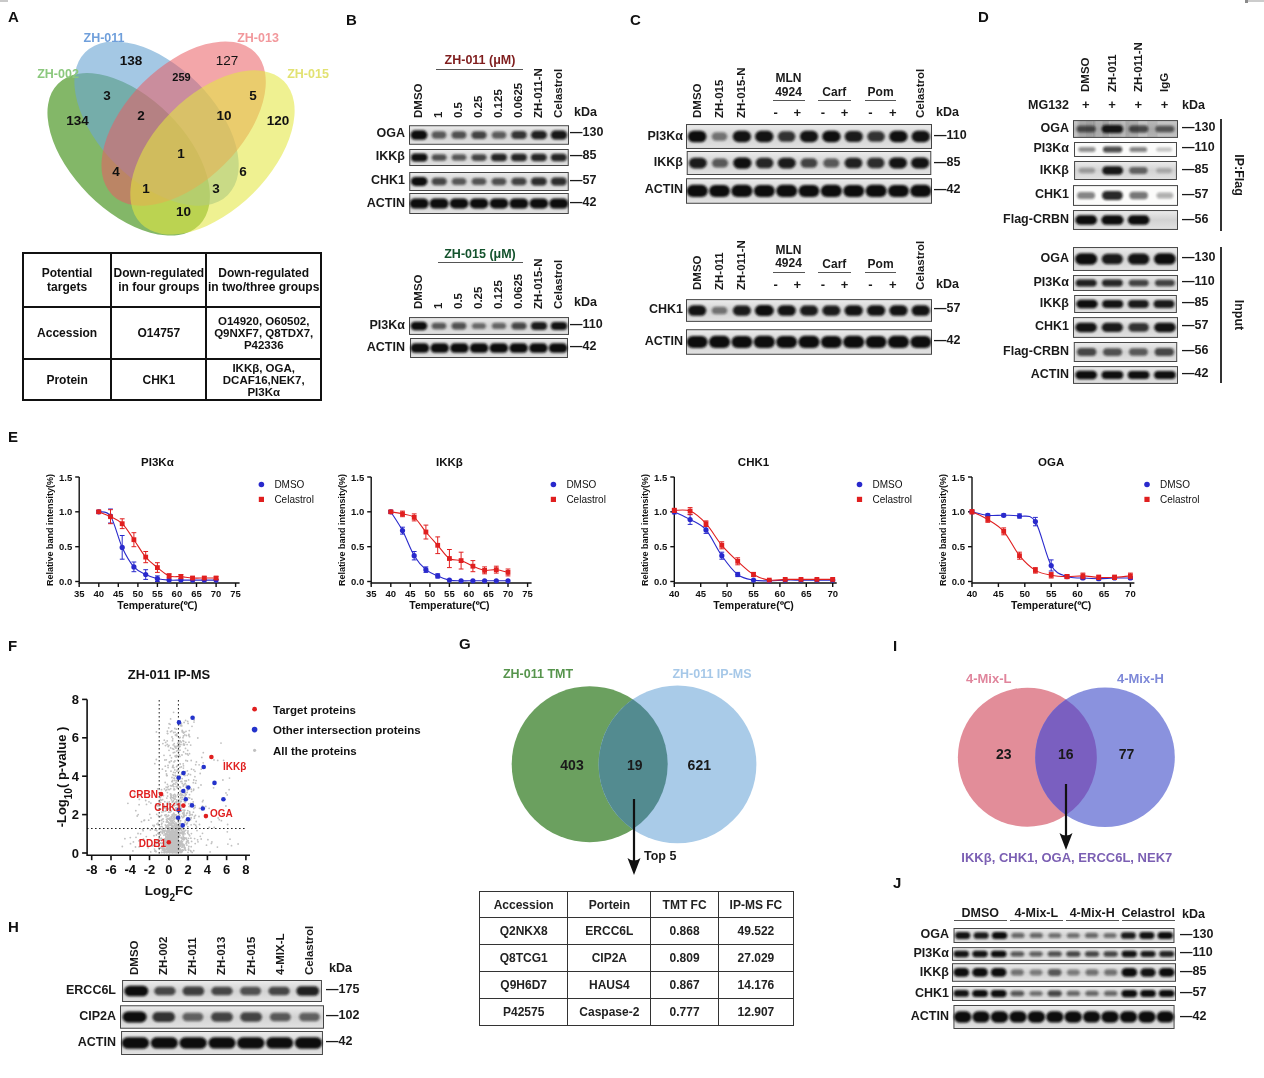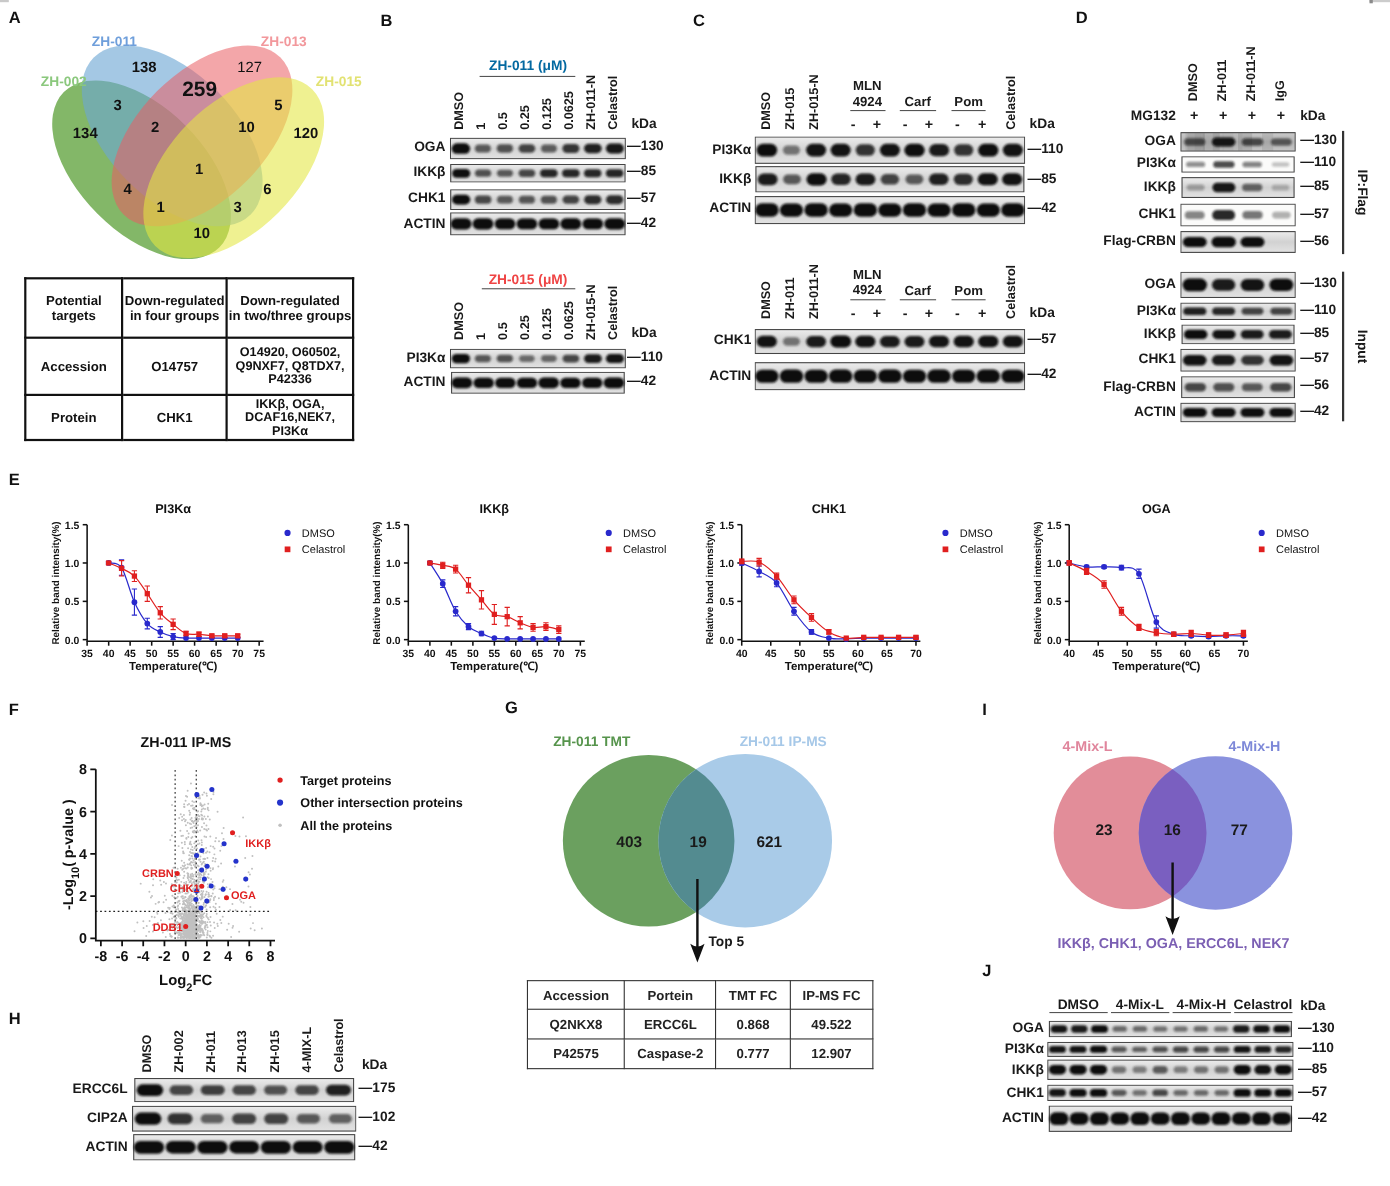--- a/index.html
+++ b/index.html
@@ -45,21 +45,21 @@
 <ellipse cx="145.2" cy="87" rx="105" ry="60" transform="rotate(-45 145.2 87)" fill="#ea5c63" fill-opacity="0.55"></ellipse>
 <ellipse cx="175.2" cy="117" rx="105" ry="60" transform="rotate(-45 175.2 117)" fill="#e3e742" fill-opacity="0.58"></ellipse>
 </g>
   </svg>
 <div style="position:absolute;left:104px;top:32px;transform:translateX(-50%);font-size:12.5px;font-weight:bold;color:#6f9fdb;white-space:nowrap;line-height:1.05;">ZH-011</div>
 <div style="position:absolute;left:258px;top:32px;transform:translateX(-50%);font-size:12.5px;font-weight:bold;color:#f2989c;white-space:nowrap;line-height:1.05;">ZH-013</div>
 <div style="position:absolute;left:58px;top:68px;transform:translateX(-50%);font-size:12.5px;font-weight:bold;color:#8bc87d;white-space:nowrap;line-height:1.05;">ZH-002</div>
 <div style="position:absolute;left:308px;top:68px;transform:translateX(-50%);font-size:12.5px;font-weight:bold;color:#e2e272;white-space:nowrap;line-height:1.05;">ZH-015</div>
 <div style="position:absolute;left:131px;top:54px;transform:translateX(-50%);font-size:13.5px;font-weight:bold;color:#111;white-space:nowrap;line-height:1.05;">138</div>
 <div style="position:absolute;left:227px;top:54px;transform:translateX(-50%);font-size:13.5px;font-weight:normal;color:#111;white-space:nowrap;line-height:1.05;">127</div>
-<div style="position:absolute;left:181.5px;top:71.5px;transform:translateX(-50%);font-size:19px;font-weight:bold;color:#111;white-space:nowrap;line-height:1.05;">259</div>
+<div style="position:absolute;left:181.5px;top:71.5px;transform:translateX(-50%);font-size:11px;font-weight:bold;color:#111;white-space:nowrap;line-height:1.05;">259</div>
 <div style="position:absolute;left:107px;top:88.5px;transform:translateX(-50%);font-size:13.5px;font-weight:bold;color:#111;white-space:nowrap;line-height:1.05;">3</div>
 <div style="position:absolute;left:253px;top:88.5px;transform:translateX(-50%);font-size:13.5px;font-weight:bold;color:#111;white-space:nowrap;line-height:1.05;">5</div>
 <div style="position:absolute;left:141px;top:109px;transform:translateX(-50%);font-size:13.5px;font-weight:bold;color:#111;white-space:nowrap;line-height:1.05;">2</div>
 <div style="position:absolute;left:224px;top:109px;transform:translateX(-50%);font-size:13.5px;font-weight:bold;color:#111;white-space:nowrap;line-height:1.05;">10</div>
 <div style="position:absolute;left:77.5px;top:114px;transform:translateX(-50%);font-size:13.5px;font-weight:bold;color:#111;white-space:nowrap;line-height:1.05;">134</div>
 <div style="position:absolute;left:278px;top:114px;transform:translateX(-50%);font-size:13.5px;font-weight:bold;color:#111;white-space:nowrap;line-height:1.05;">120</div>
 <div style="position:absolute;left:181px;top:146.5px;transform:translateX(-50%);font-size:13.5px;font-weight:bold;color:#111;white-space:nowrap;line-height:1.05;">1</div>
 <div style="position:absolute;left:116px;top:165px;transform:translateX(-50%);font-size:13.5px;font-weight:bold;color:#111;white-space:nowrap;line-height:1.05;">4</div>
 <div style="position:absolute;left:243px;top:165px;transform:translateX(-50%);font-size:13.5px;font-weight:bold;color:#111;white-space:nowrap;line-height:1.05;">6</div>
 <div style="position:absolute;left:146px;top:182px;transform:translateX(-50%);font-size:13.5px;font-weight:bold;color:#111;white-space:nowrap;line-height:1.05;">1</div>
@@ -77,21 +77,21 @@
         <td style="border:2px solid #111">O14757</td>
 <td style="border:2px solid #111;font-size:11.5px">O14920, O60502,<br>Q9NXF7, Q8TDX7,<br>P42336</td>
       </tr>
 <tr>
         <td style="border:2px solid #111">Protein</td>
         <td style="border:2px solid #111">CHK1</td>
 <td style="border:2px solid #111;font-size:11.5px">IKKβ, OGA,<br>DCAF16,NEK7,<br>PI3Kα</td>
       </tr>
 </tbody>
   </table>
-<div style="position:absolute;left:480px;top:54px;transform:translateX(-50%);font-size:12.5px;font-weight:bold;color:#0369a1;white-space:nowrap;line-height:1.05;">ZH-011 (μM)</div>
+<div style="position:absolute;left:480px;top:54px;transform:translateX(-50%);font-size:12.5px;font-weight:bold;color:#7f1d1d;white-space:nowrap;line-height:1.05;">ZH-011 (μM)</div>
 <div style="position:absolute;left:436px;top:69px;width:87px;height:1.2px;background:#555"></div>
 <div style="position:absolute;left:425.3px;top:105px;height:13px;font-size:11.5px;font-weight:bold;color:#1a1a1a;white-space:nowrap;line-height:13px;transform:rotate(-90deg);transform-origin:0 100%;">DMSO</div>
 <div style="position:absolute;left:445.2px;top:105px;height:13px;font-size:11.5px;font-weight:bold;color:#1a1a1a;white-space:nowrap;line-height:13px;transform:rotate(-90deg);transform-origin:0 100%;">1</div>
 <div style="position:absolute;left:465.1px;top:105px;height:13px;font-size:11.5px;font-weight:bold;color:#1a1a1a;white-space:nowrap;line-height:13px;transform:rotate(-90deg);transform-origin:0 100%;">0.5</div>
 <div style="position:absolute;left:485.1px;top:105px;height:13px;font-size:11.5px;font-weight:bold;color:#1a1a1a;white-space:nowrap;line-height:13px;transform:rotate(-90deg);transform-origin:0 100%;">0.25</div>
 <div style="position:absolute;left:505.0px;top:105px;height:13px;font-size:11.5px;font-weight:bold;color:#1a1a1a;white-space:nowrap;line-height:13px;transform:rotate(-90deg);transform-origin:0 100%;">0.125</div>
 <div style="position:absolute;left:525.0px;top:105px;height:13px;font-size:11.5px;font-weight:bold;color:#1a1a1a;white-space:nowrap;line-height:13px;transform:rotate(-90deg);transform-origin:0 100%;">0.0625</div>
 <div style="position:absolute;left:544.9px;top:105px;height:13px;font-size:11.5px;font-weight:bold;color:#1a1a1a;white-space:nowrap;line-height:13px;transform:rotate(-90deg);transform-origin:0 100%;">ZH-011-N</div>
 <div style="position:absolute;left:564.8px;top:105px;height:13px;font-size:11.5px;font-weight:bold;color:#1a1a1a;white-space:nowrap;line-height:13px;transform:rotate(-90deg);transform-origin:0 100%;">Celastrol</div>
 <div style="position:absolute;left:574px;top:106px;font-size:12.5px;font-weight:bold;color:#1a1a1a;white-space:nowrap;line-height:1.05;">kDa</div>
@@ -140,21 +140,21 @@
     <rect x="140.1" y="5.5" width="18.9" height="10.1" rx="5.0" fill="#0c0c0c" opacity="1.00" filter="url(#bl)"></rect>
   </svg>
 <div style="position:absolute;right:859px;top:127.19999999999999px;font-size:12.5px;font-weight:bold;color:#1a1a1a;white-space:nowrap;line-height:1.05;">OGA</div>
 <div style="position:absolute;right:859px;top:150px;font-size:12.5px;font-weight:bold;color:#1a1a1a;white-space:nowrap;line-height:1.05;">IKKβ</div>
 <div style="position:absolute;right:859px;top:174.3px;font-size:12.5px;font-weight:bold;color:#1a1a1a;white-space:nowrap;line-height:1.05;">CHK1</div>
 <div style="position:absolute;right:859px;top:197px;font-size:12.5px;font-weight:bold;color:#1a1a1a;white-space:nowrap;line-height:1.05;">ACTIN</div>
 <div style="position:absolute;left:570px;top:126.44999999999999px;font-size:12.5px;font-weight:bold;color:#1a1a1a;white-space:nowrap;line-height:1.05;">—130</div>
 <div style="position:absolute;left:570px;top:149.25px;font-size:12.5px;font-weight:bold;color:#1a1a1a;white-space:nowrap;line-height:1.05;">—85</div>
 <div style="position:absolute;left:570px;top:173.55px;font-size:12.5px;font-weight:bold;color:#1a1a1a;white-space:nowrap;line-height:1.05;">—57</div>
 <div style="position:absolute;left:570px;top:196.25px;font-size:12.5px;font-weight:bold;color:#1a1a1a;white-space:nowrap;line-height:1.05;">—42</div>
-<div style="position:absolute;left:480px;top:247.5px;transform:translateX(-50%);font-size:12.5px;font-weight:bold;color:#ef4444;white-space:nowrap;line-height:1.05;">ZH-015 (μM)</div>
+<div style="position:absolute;left:480px;top:247.5px;transform:translateX(-50%);font-size:12.5px;font-weight:bold;color:#14532d;white-space:nowrap;line-height:1.05;">ZH-015 (μM)</div>
 <div style="position:absolute;left:438px;top:262px;width:85px;height:1.2px;background:#555"></div>
 <div style="position:absolute;left:425.3px;top:296px;height:13px;font-size:11.5px;font-weight:bold;color:#1a1a1a;white-space:nowrap;line-height:13px;transform:rotate(-90deg);transform-origin:0 100%;">DMSO</div>
 <div style="position:absolute;left:445.2px;top:296px;height:13px;font-size:11.5px;font-weight:bold;color:#1a1a1a;white-space:nowrap;line-height:13px;transform:rotate(-90deg);transform-origin:0 100%;">1</div>
 <div style="position:absolute;left:465.1px;top:296px;height:13px;font-size:11.5px;font-weight:bold;color:#1a1a1a;white-space:nowrap;line-height:13px;transform:rotate(-90deg);transform-origin:0 100%;">0.5</div>
 <div style="position:absolute;left:485.1px;top:296px;height:13px;font-size:11.5px;font-weight:bold;color:#1a1a1a;white-space:nowrap;line-height:13px;transform:rotate(-90deg);transform-origin:0 100%;">0.25</div>
 <div style="position:absolute;left:505.0px;top:296px;height:13px;font-size:11.5px;font-weight:bold;color:#1a1a1a;white-space:nowrap;line-height:13px;transform:rotate(-90deg);transform-origin:0 100%;">0.125</div>
 <div style="position:absolute;left:525.0px;top:296px;height:13px;font-size:11.5px;font-weight:bold;color:#1a1a1a;white-space:nowrap;line-height:13px;transform:rotate(-90deg);transform-origin:0 100%;">0.0625</div>
 <div style="position:absolute;left:544.9px;top:296px;height:13px;font-size:11.5px;font-weight:bold;color:#1a1a1a;white-space:nowrap;line-height:13px;transform:rotate(-90deg);transform-origin:0 100%;">ZH-015-N</div>
 <div style="position:absolute;left:564.8px;top:296px;height:13px;font-size:11.5px;font-weight:bold;color:#1a1a1a;white-space:nowrap;line-height:13px;transform:rotate(-90deg);transform-origin:0 100%;">Celastrol</div>
 <div style="position:absolute;left:574px;top:296px;font-size:12.5px;font-weight:bold;color:#1a1a1a;white-space:nowrap;line-height:1.05;">kDa</div>
@@ -2338,20 +2338,32 @@
         <td style="border:1.5px solid #333;width:68px">TMT FC</td>
         <td style="border:1.5px solid #333;width:76px">IP-MS FC</td>
       </tr>
 <tr style="height:27px">
         <td style="border:1.5px solid #333">Q2NKX8</td>
         <td style="border:1.5px solid #333">ERCC6L</td>
         <td style="border:1.5px solid #333">0.868</td>
         <td style="border:1.5px solid #333">49.522</td>
       </tr>
 <tr style="height:27px">
+        <td style="border:1.5px solid #333">Q8TCG1</td>
+        <td style="border:1.5px solid #333">CIP2A</td>
+        <td style="border:1.5px solid #333">0.809</td>
+        <td style="border:1.5px solid #333">27.029</td>
+      </tr>
+<tr style="height:27px">
+        <td style="border:1.5px solid #333">Q9H6D7</td>
+        <td style="border:1.5px solid #333">HAUS4</td>
+        <td style="border:1.5px solid #333">0.867</td>
+        <td style="border:1.5px solid #333">14.176</td>
+      </tr>
+<tr style="height:27px">
         <td style="border:1.5px solid #333">P42575</td>
         <td style="border:1.5px solid #333">Caspase-2</td>
         <td style="border:1.5px solid #333">0.777</td>
         <td style="border:1.5px solid #333">12.907</td>
       </tr>
 </tbody>
   </table>
 <div style="position:absolute;left:140.8px;top:962px;height:13px;font-size:11.5px;font-weight:bold;color:#1a1a1a;white-space:nowrap;line-height:13px;transform:rotate(-90deg);transform-origin:0 100%;">DMSO</div>
 <div style="position:absolute;left:170.0px;top:962px;height:13px;font-size:11.5px;font-weight:bold;color:#1a1a1a;white-space:nowrap;line-height:13px;transform:rotate(-90deg);transform-origin:0 100%;">ZH-002</div>
 <div style="position:absolute;left:199.2px;top:962px;height:13px;font-size:11.5px;font-weight:bold;color:#1a1a1a;white-space:nowrap;line-height:13px;transform:rotate(-90deg);transform-origin:0 100%;">ZH-011</div>

